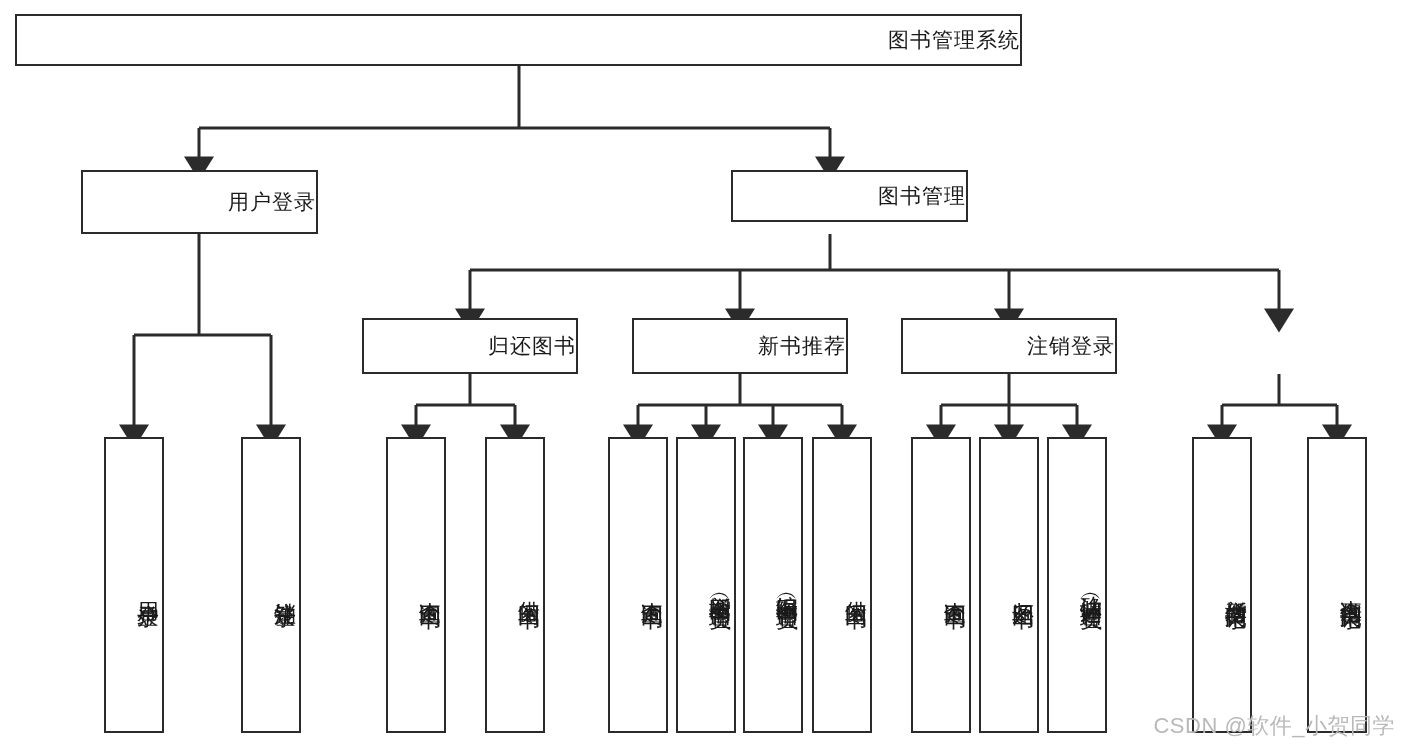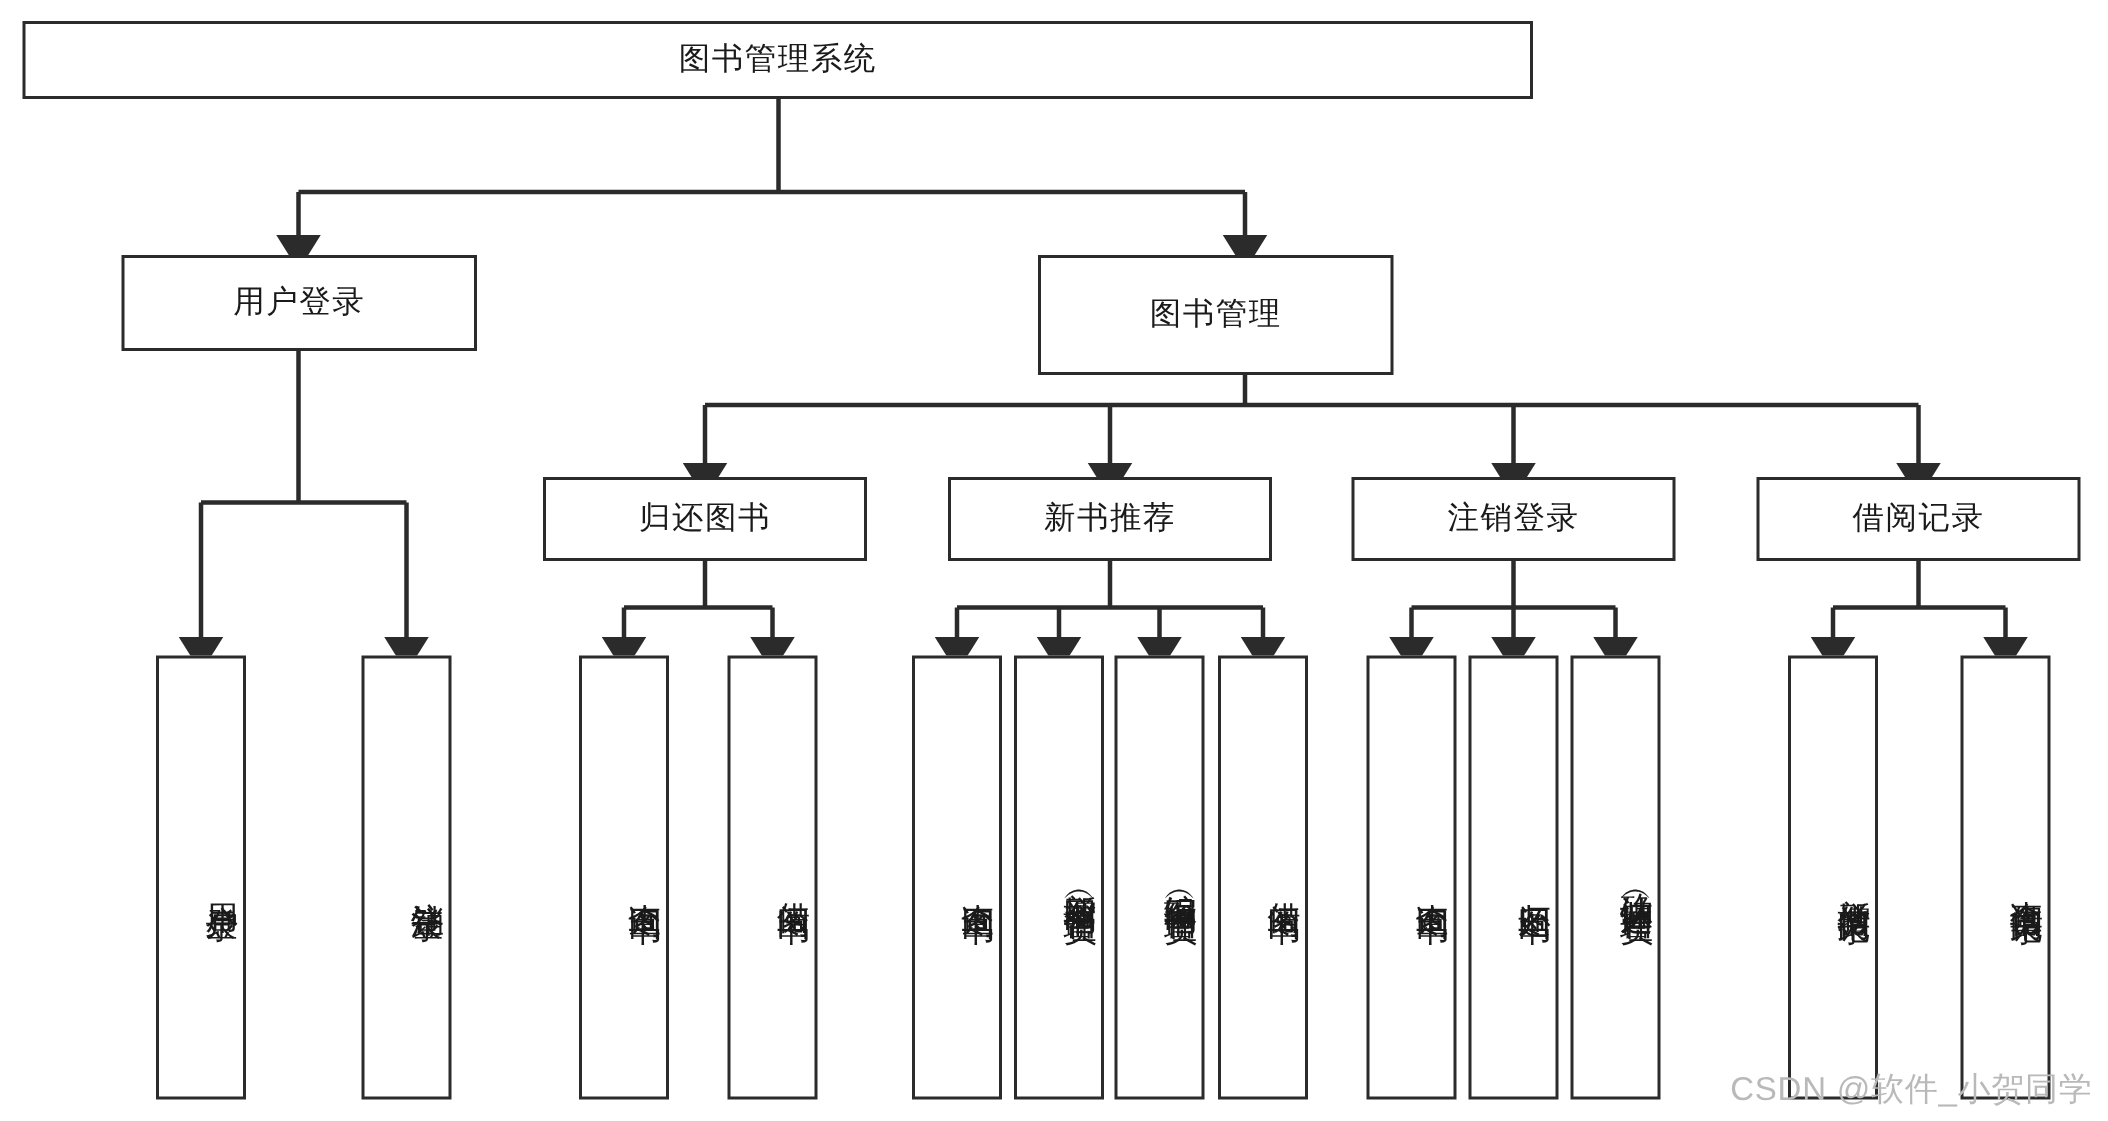--- a/index.html
+++ b/index.html
@@ -25,21 +25,21 @@
     height: 747px;
     pointer-events: none;
   }
   .node {
     position: absolute;
     box-sizing: border-box;
     background: #ffffff;
     border: 2px solid #2b2b2b;
     display: flex;
     align-items: center;
-    justify-content: center;
+    justify-content: flex-end;
     color: #1a1a1a;
   }
   .node-h {
     font-size: 21px;
     letter-spacing: 1px;
     line-height: 1.2;
     text-align: center;
   }
   .node-v {
     writing-mode: vertical-rl;
@@ -122,35 +122,32 @@
     </g>
   </svg>
 
   <div class="node node-h" style="left:15px; top:14px; width:1007px; height:52px;">
     <span>图书管理系统</span>
   </div>
 
   <div class="node node-h" style="left:81px; top:170px; width:237px; height:64px;">
     <span>用户登录</span>
   </div>
-  <div class="node node-h" style="left:692px; top:170px; width:237px; height:80px;">
+  <div class="node node-h" style="left:731px; top:170px; width:237px; height:52px;">
     <span>图书管理</span>
   </div>
 
   <div class="node node-h" style="left:362px; top:318px; width:216px; height:56px;">
     <span>归还图书</span>
   </div>
   <div class="node node-h" style="left:632px; top:318px; width:216px; height:56px;">
     <span>新书推荐</span>
   </div>
   <div class="node node-h" style="left:901px; top:318px; width:216px; height:56px;">
     <span>注销登录</span>
-  </div>
-  <div class="node node-h" style="left:1171px; top:318px; width:216px; height:56px;">
-    <span>借阅记录</span>
   </div>
 
   <div class="node node-v" style="left:104px; top:437px; width:60px; height:296px;">
     <span>用户登录</span>
   </div>
   <div class="node node-v" style="left:241px; top:437px; width:60px; height:296px;">
     <span>注销登录</span>
   </div>
 
   <div class="node node-v" style="left:386px; top:437px; width:60px; height:296px;">

